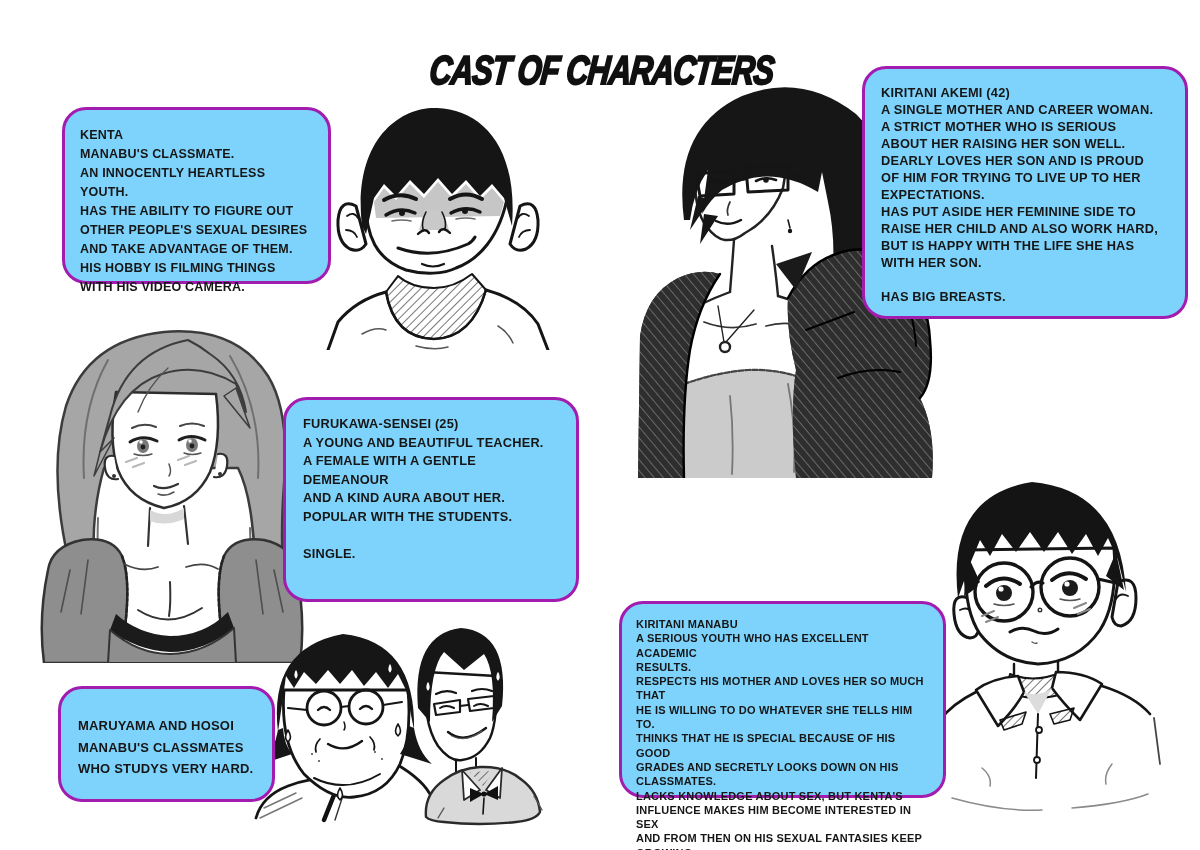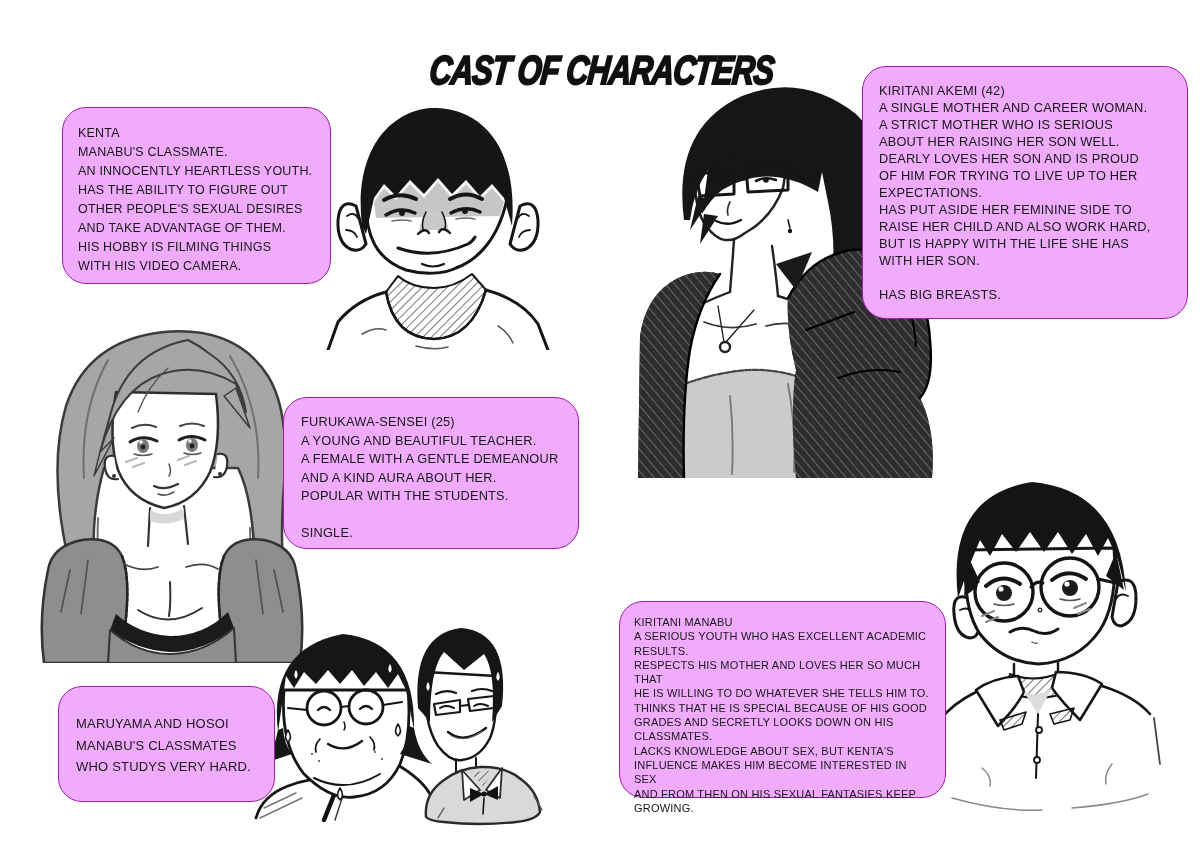--- a/index.html
+++ b/index.html
@@ -7,27 +7,27 @@
     position:relative;width:1200px;height:850px;background:#ffffff;
     overflow:hidden;font-family:"Liberation Sans",sans-serif;color:#161616;
   }
   .page-title{
     position:absolute;left:418px;top:54px;width:366px;height:46px;
     text-align:center;font-size:31px;font-weight:bold;font-style:italic;
     letter-spacing:-1px;color:#101010;-webkit-text-stroke:1.6px #101010;
     transform:scaleY(1.30) skewX(-7deg);transform-origin:center;z-index:3;
   }
   .char-box{
-    position:absolute;background:#f0abfc;border:1px solid #a21caf;border-radius:24px;
-    font-weight:normal;white-space:pre-line;box-sizing:border-box;z-index:2;
+    position:absolute;background:#7dd3fc;border:3px solid #a21caf;border-radius:24px;
+    font-weight:bold;white-space:pre-line;box-sizing:border-box;z-index:2;
     letter-spacing:0.2px;
   }
   #box-kenta   {left:62px;  top:107px; width:269px; height:177px; padding:16px 15px; font-size:12.5px; line-height:19px;}
   #box-akemi   {left:862px; top:66px;  width:326px; height:253px; padding:15px 16px; font-size:12.8px; line-height:17px;}
-  #box-furukawa{left:283px; top:397px; width:296px; height:152px; padding:15px 17px; font-size:12.8px; line-height:18.5px;}
+  #box-furukawa{left:283px; top:397px; width:296px; height:205px; padding:15px 17px; font-size:12.8px; line-height:18.5px;}
   #box-maruyama{left:35px;  top:686px; width:217px; height:116px; padding:26px 17px; font-size:13px;   line-height:21.5px;margin-left:23px;}
   #box-manabu  {left:619px; top:601px; width:327px; height:197px; padding:13px 14px; font-size:11px; line-height:14.3px;}
   .portrait{position:absolute;z-index:1;}
   .portrait svg{display:block;width:100%;height:100%;}
   #p-kenta   {left:322px; top:98px;  width:235px; height:252px;}
   #p-akemi   {left:638px; top:78px;  width:300px; height:400px;}
   #p-furukawa{left:38px;  top:318px; width:268px; height:345px;}
   #p-pair    {left:248px; top:612px; width:305px; height:238px;}
   #p-manabu  {left:922px; top:468px; width:260px; height:382px;}
   svg path, svg line, svg circle, svg ellipse{stroke-linecap:round;stroke-linejoin:round;}

